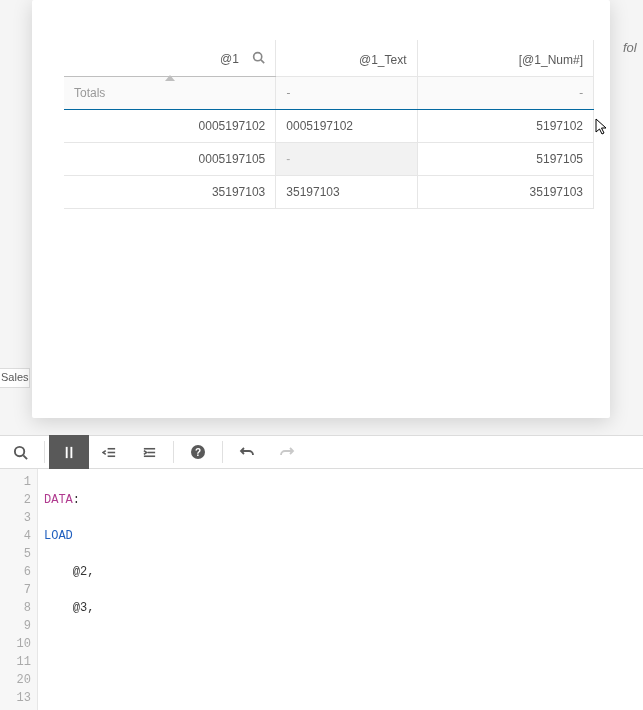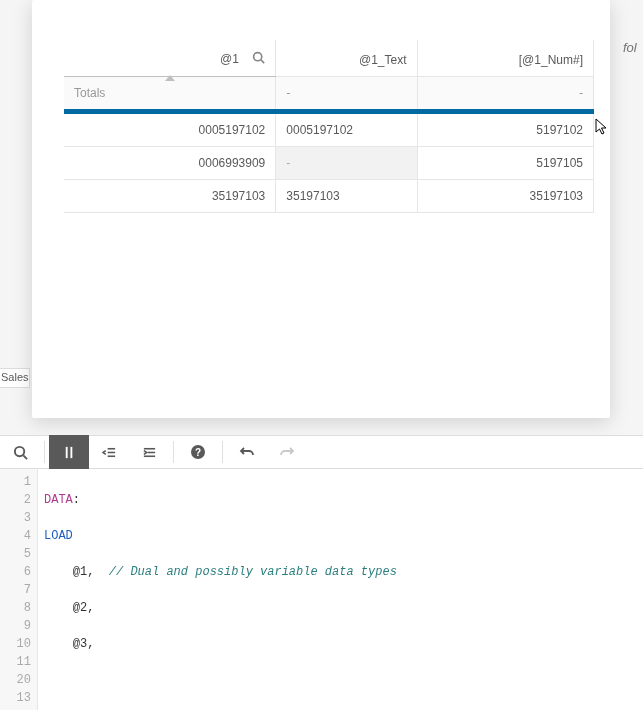--- a/index.html
+++ b/index.html
@@ -65,21 +65,21 @@
     width: 0; height: 0;
     border-left: 5px solid transparent;
     border-right: 5px solid transparent;
     border-bottom: 6px solid #bfbfbf;
   }
   td { text-align: right; font-family: Arial, sans-serif; color: #595959; }
   .totals-row td {
     color: #999;
     font-style: italic;
     background: #fafafa;
-    border-bottom: 5px solid #0369a1;
+    border-bottom: 1px solid #0369a1;
   }
   .totals-row td:first-child { text-align: left; font-style: normal; }
   .c2 { text-align: left; }
   .dim { color:#aaa; }
   tbody tr:nth-child(3) td.c2 { background:#f2f2f2; }
 
   
   .frag { position:absolute; color:#737373; font-size:13px;font-style:italic; }
   .frag-fol { top:40px; left:623px; }
   .frag-block { top:272px; left:622px; line-height:20px;margin-left:34px; }
@@ -194,21 +194,21 @@
           <td>Totals</td>
           <td class="c2 dim">-</td>
           <td class="dim">-</td>
         </tr>
         <tr>
           <td>0005197102</td>
           <td class="c2">0005197102</td>
           <td>5197102</td>
         </tr>
         <tr>
-          <td>0006993909</td>
+          <td>0005197105</td>
           <td class="c2 dim">-</td>
           <td>5197105</td>
         </tr>
         <tr>
           <td>35197103</td>
           <td class="c2">35197103</td>
           <td>35197103</td>
         </tr>
       </tbody>
     </table>
@@ -284,21 +284,20 @@
       <div>9</div>
       <div>10</div>
       <div>11</div>
       <div>20</div>
       <div>13</div>
       <div>14</div>
   </div>
   <div class="code">
 <div><span class="k-mag">DATA</span><span>:</span></div>
 <div><span class="k-blue">LOAD</span></div>
-<div><span>    @1,  </span><span class="k-teal">// Dual and possibly variable data types</span></div>
 <div><span>    @2,</span></div>
 <div><span>    @3,</span></div>
 
 
 
 
 
 
 
   </div>

